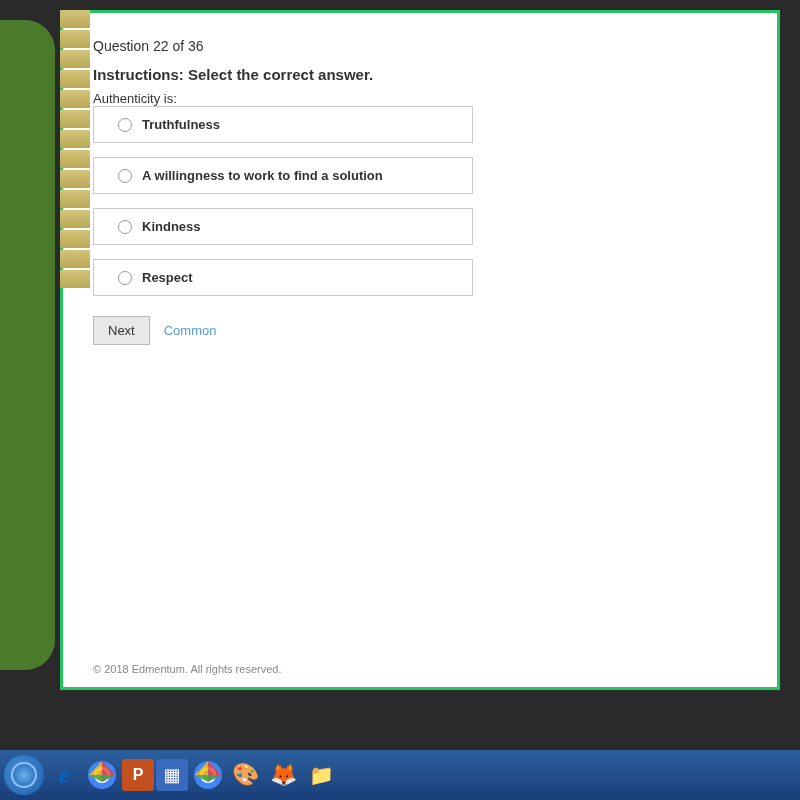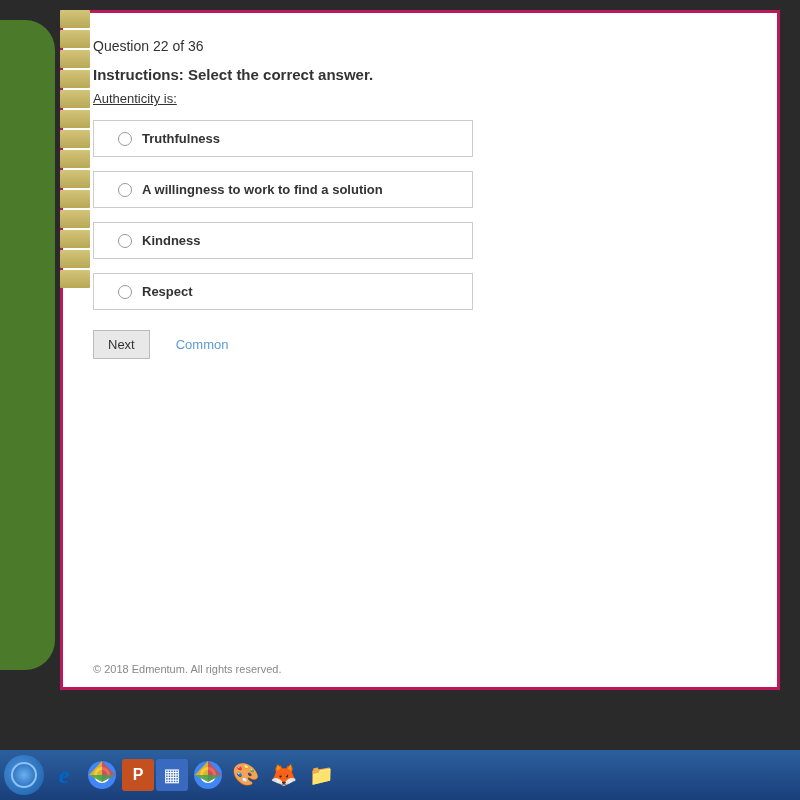--- a/index.html
+++ b/index.html
@@ -26,21 +26,21 @@
       background: #2a2a2a;
     }
 
     .screen {
       position: absolute;
       top: 10px;
       left: 60px;
       width: 720px;
       height: 680px;
       background: #f0f0f0;
-      border: 3px solid #be185d;
+      border: 3px solid #22c55e;
       overflow: hidden;
     }
 
     
     .plant-left {
       position: absolute;
       top: 20px;
       left: 0;
       width: 55px;
       height: 650px;
@@ -71,22 +71,21 @@
       margin-bottom: 8px;
     }
 
     .instructions span {
       font-weight: bold;
     }
 
     .question-text {
       font-size: 13px;
       color: #333;
-      margin-bottom: 14px;
-      text-decoration: underline;
+      margin-bottom: 0;
     }
 
     .answer-option {
       display: flex;
       align-items: center;
       border: 1px solid #ccc;
       padding: 10px 24px;
       margin-bottom: 14px;
       width: 380px;
       background: white;
@@ -105,21 +104,21 @@
 
     .option-text {
       font-size: 13px;
       color: #333;
       font-weight: bold;
     }
 
     .buttons-row {
       display: flex;
       align-items: center;
-      gap: 26px;
+      gap: 14px;
       margin-top: 20px;
     }
 
     .btn-next {
       background: #e8e8e8;
       border: 1px solid #bbb;
       padding: 6px 14px;
       font-size: 13px;
       cursor: pointer;
       color: #333;

